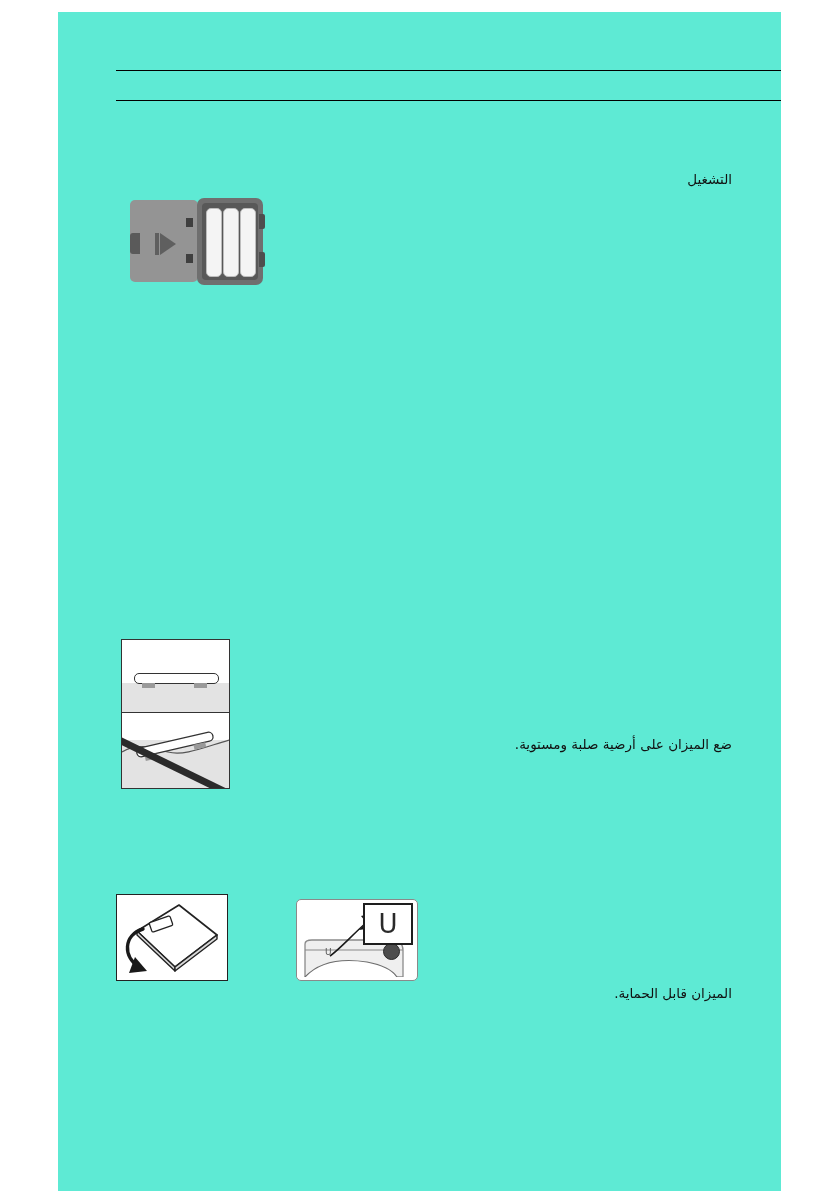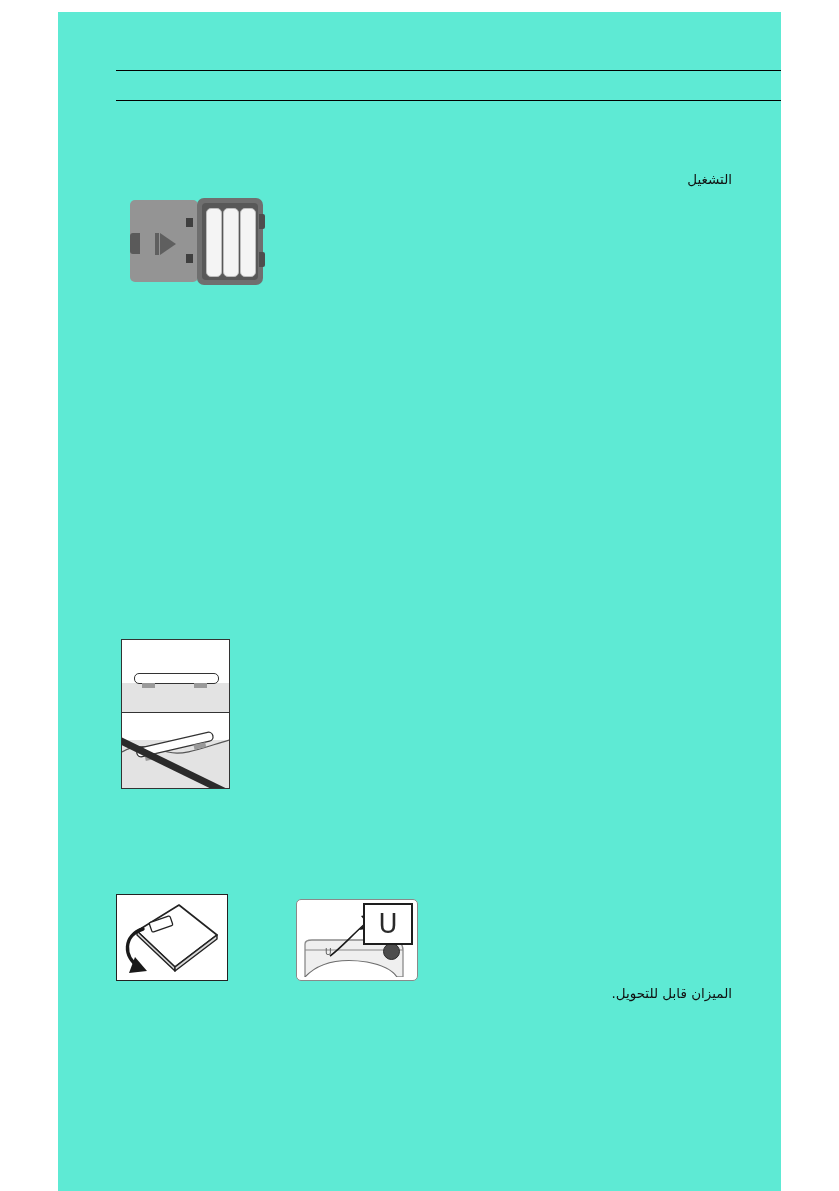--- a/index.html
+++ b/index.html
@@ -335,20 +335,21 @@
       <path d="M0 112 C 16 102, 30 108, 46 112 C 62 116, 80 108, 107 100" fill="none" stroke="#555555" stroke-width="1.2"></path>
       <g transform="rotate(-13 53 105)">
         <rect x="14" y="100" width="78" height="9" rx="4.5" fill="#ffffff" stroke="#333333" stroke-width="1.3"></rect>
         <rect x="21" y="109" width="12" height="5" fill="#9a9a9a"></rect>
         <rect x="71" y="109" width="12" height="5" fill="#9a9a9a"></rect>
       </g>
     </svg>
     <div class="surf-strike"></div>
   </div>
 
+  <div class="txt txt-floor">ضع الميزان على أرضية صلبة ومستوية.</div>
 
   <div class="fig-tap">
     <svg width="107" height="82" viewBox="0 0 107 82" style="position:absolute;left:0;top:0;">
 
       <path d="M20 36 L62 10 L100 40 L58 72 Z" fill="#ffffff" stroke="#222222" stroke-width="1.6" stroke-linejoin="round"></path>
       <path d="M20 36 L58 72 L58 76 L20 40 Z" fill="#d9d9d9" stroke="#222222" stroke-width="1.4" stroke-linejoin="round"></path>
       <path d="M58 72 L100 40 L100 44 L58 76 Z" fill="#d9d9d9" stroke="#222222" stroke-width="1.4" stroke-linejoin="round"></path>
 
       <rect x="33" y="24" width="22" height="10" rx="1.5" transform="rotate(-19 44 29)" fill="#ffffff" stroke="#222222" stroke-width="1.3"></rect>
 
@@ -370,15 +371,15 @@
       <path d="M62 30 L80 12 L76 28 Z" fill="#1a1a1a"></path>
       <path d="M80 12 L64 16 L72 26 Z" fill="#1a1a1a"></path>
     </svg>
     <div class="unit-small-u">U</div>
     <div class="unit-button"></div>
     <div class="unit-callout">
       <div class="unit-callout-glyph">U</div>
     </div>
   </div>
 
-  <div class="txt txt-convertible">الميزان قابل للتحويل.</div>
+  <div class="txt txt-convertible">الميزان قابل الحماية.</div>
 
 </div>
 
 </body></html>

